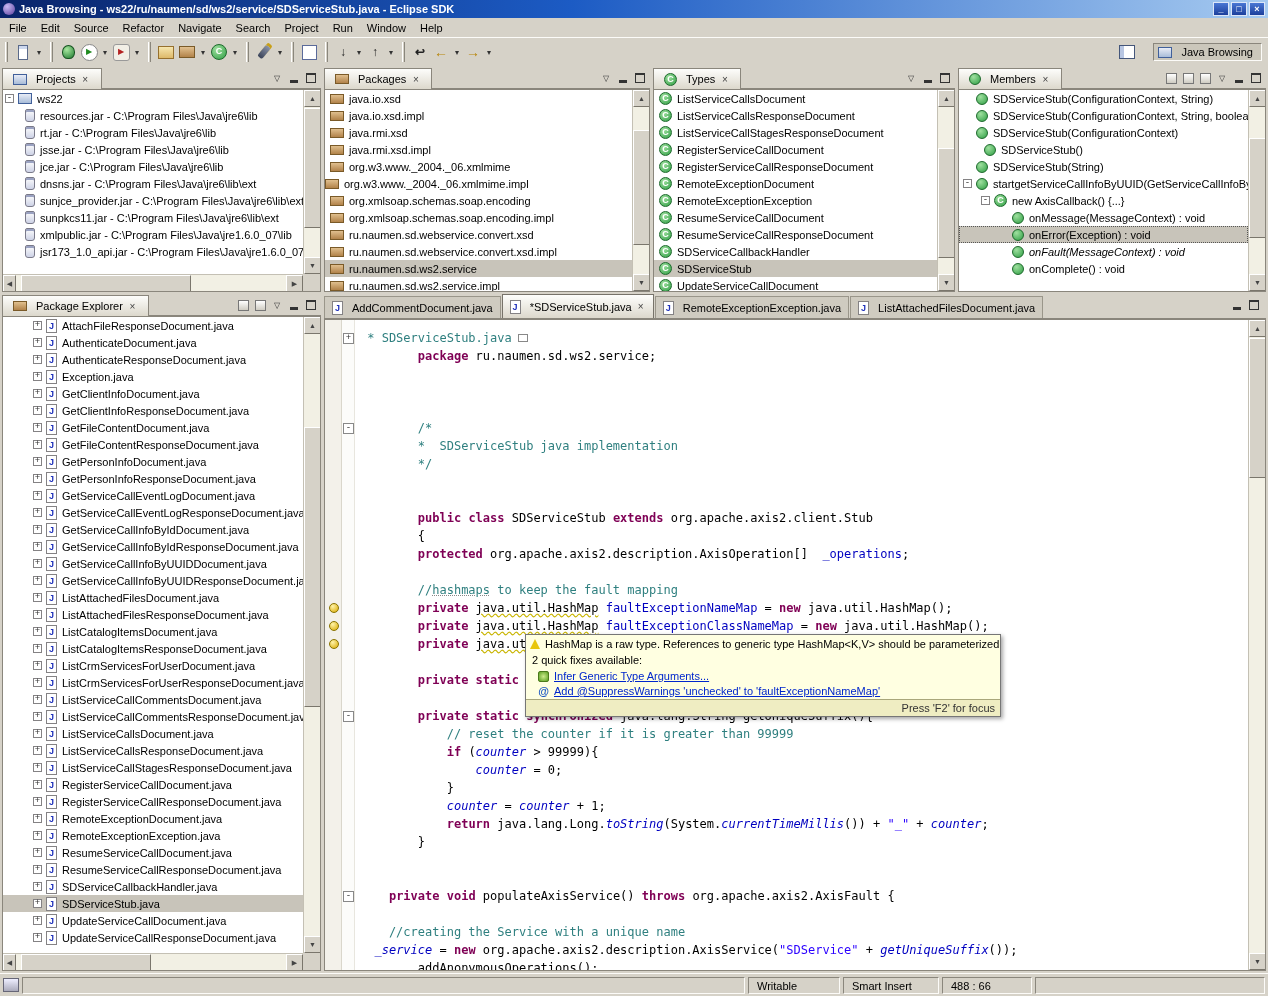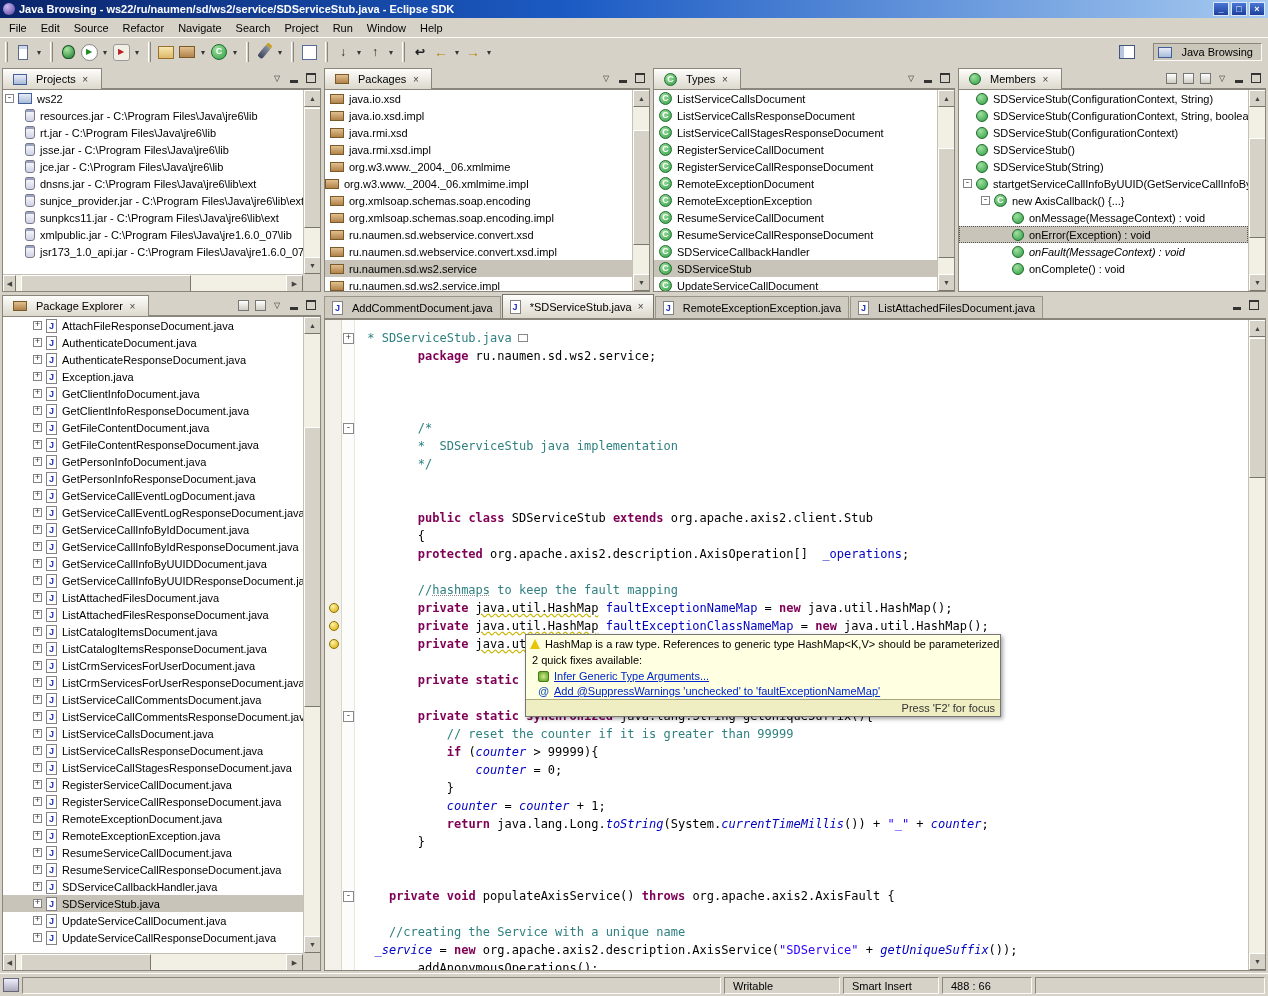--- a/index.html
+++ b/index.html
@@ -160,21 +160,21 @@
   .q2::before { content:"@"; }
   .qlink { color:#0026CC; text-decoration:underline; cursor:pointer; }
   .qfoot { border-top:1px solid #A9A77B; background:#EFEDC2; text-align:right; padding:2px 5px; color:#333; }
 
   
   .statusbar { position:absolute; left:0; right:0; top:973px; height:23px; background:#D6D2C8;
     border-top:1px solid #FCFBF8; display:flex; align-items:center; gap:3px; padding:2px 3px; }
   .scorner-icon { width:16px; height:14px; background:linear-gradient(#eef,#aab); border:1px solid #667; }
   .scell { height:17px; border:1px solid; border-color:#8a867c #fcfbf8 #fcfbf8 #8a867c; padding:2px 8px; white-space:nowrap; }
   .scell.grow { flex:1; }
-  .scell.w90 { width:116px; } .scell.w95 { width:96px; } .scell.w88 { width:90px; } .scell.tail { width:230px; }
+  .scell.w90 { width:92px; } .scell.w95 { width:96px; } .scell.w88 { width:90px; } .scell.tail { width:230px; }
 </style>
 </head>
 <body>
 
 <div class="window">
 
   <div class="titlebar">
     <span class="title-icon"></span>
     <span class="title-text">Java Browsing - ws22/ru/naumen/sd/ws2/service/SDServiceStub.java - Eclipse SDK</span>
     <span class="win-btns">
@@ -496,21 +496,21 @@
           <div class="trow" style="padding-left: 4px;">
             <span class="exp-slot"></span>
             <span class="ti i-meth"></span>
             <span class="tl">SDServiceStub(ConfigurationContext, String, boolean)</span>
           </div>
           <div class="trow" style="padding-left: 4px;">
             <span class="exp-slot"></span>
             <span class="ti i-meth"></span>
             <span class="tl">SDServiceStub(ConfigurationContext)</span>
           </div>
-          <div class="trow" style="padding-left: 4px;">
+          <div class="trow" style="padding-left: 4px; margin-left: 8px;">
             <span class="exp-slot"></span>
             <span class="ti i-meth"></span>
             <span class="tl">SDServiceStub()</span>
           </div>
           <div class="trow" style="padding-left: 4px;">
             <span class="exp-slot"></span>
             <span class="ti i-meth"></span>
             <span class="tl">SDServiceStub(String)</span>
           </div>
           <div class="trow" style="padding-left: 4px;">

